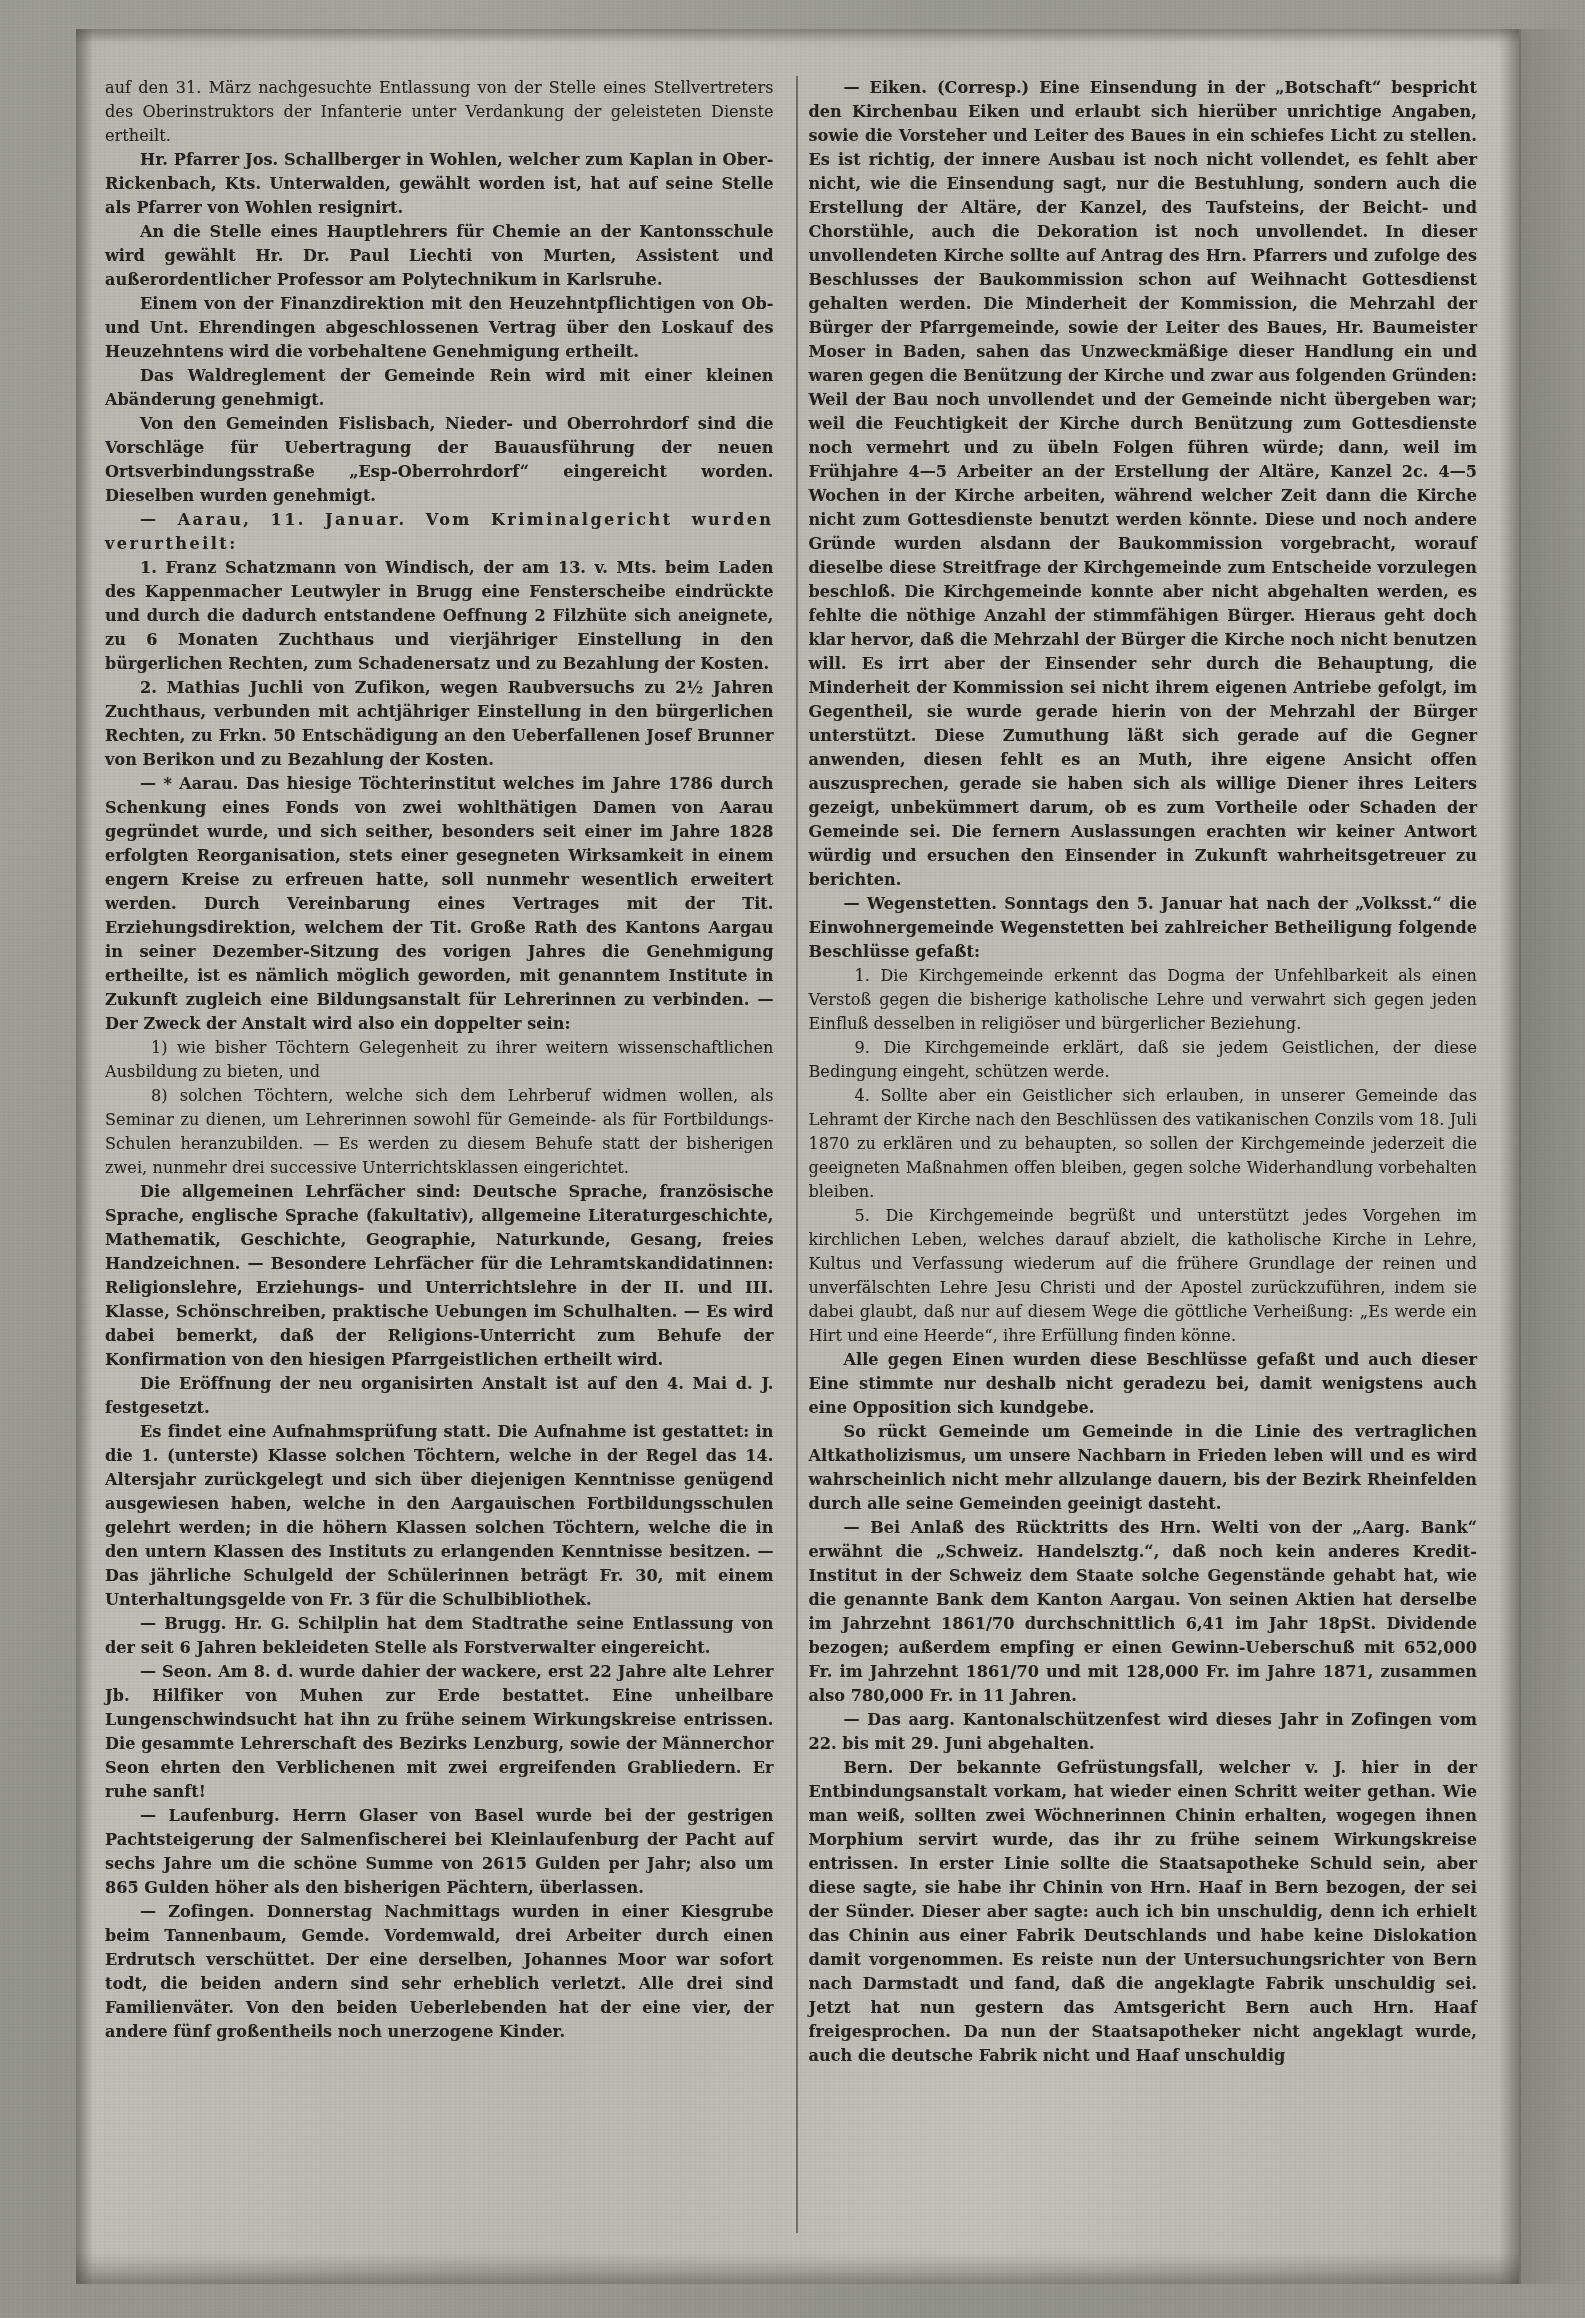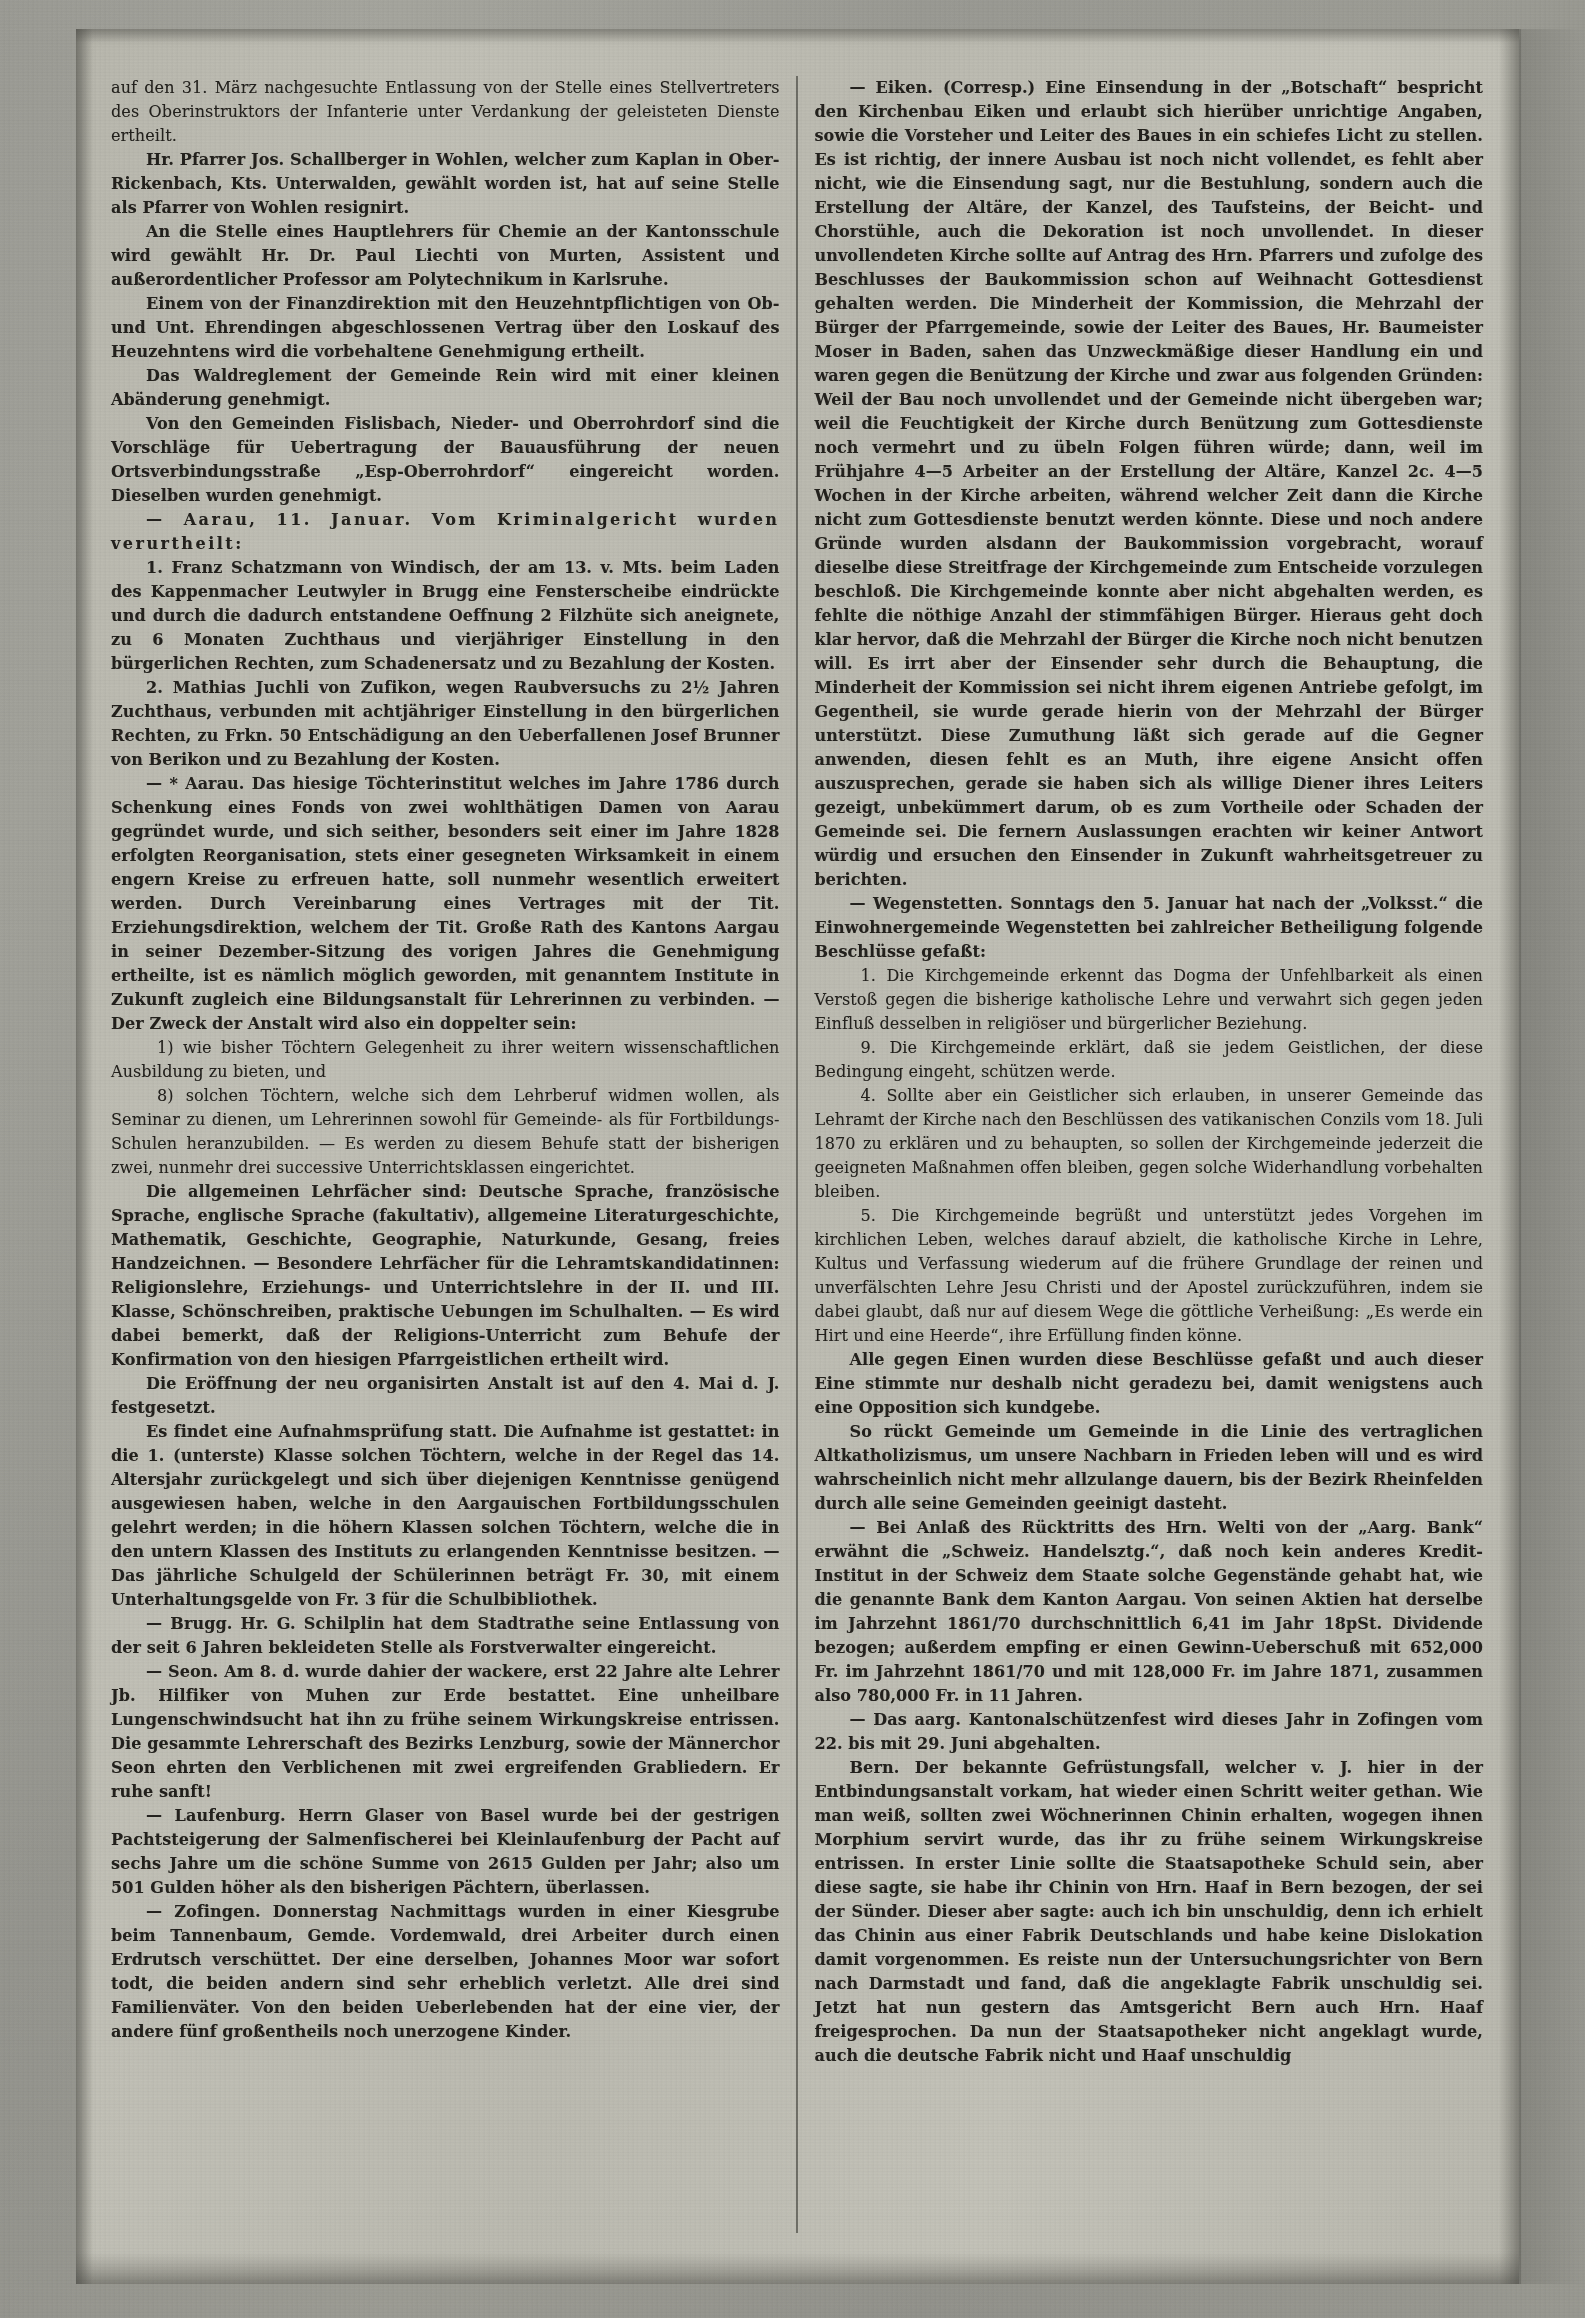--- a/index.html
+++ b/index.html
@@ -67,21 +67,21 @@
   }
   .scan-marks {
     position: absolute;
     left: 1521px; top: 28.5px;
     width: 63px; height: 2255px;
     background: linear-gradient(90deg, rgba(120,120,114,0.5), rgba(150,150,144,0.2));
   }
 
   .columns {
     position: absolute;
-    left: 111px;
+    left: 105px;
     top: 76px;
     width: 1372px;
     height: 2157px;
     display: flex;
     gap: 35px;
     justify-content: flex-end;
   }
   .col {
     width: 672px;
     column-gap: 0;
@@ -143,21 +143,21 @@
       <p class="ind">1. Franz Schatzmann von Windisch, der am 13. v. Mts. beim Laden des Kappenmacher Leutwyler in Brugg eine Fensterscheibe eindrückte und durch die dadurch entstandene Oeffnung 2 Filzhüte sich aneignete, zu 6 Monaten Zuchthaus und vierjähriger Einstellung in den bürgerlichen Rechten, zum Schadenersatz und zu Bezahlung der Kosten.</p>
       <p class="ind">2. Mathias Juchli von Zufikon, wegen Raubversuchs zu 2½ Jahren Zuchthaus, verbunden mit achtjähriger Einstellung in den bürgerlichen Rechten, zu Frkn. 50 Entschädigung an den Ueberfallenen Josef Brunner von Berikon und zu Bezahlung der Kosten.</p>
       <p class="ind">— * Aarau. Das hiesige Töchterinstitut welches im Jahre 1786 durch Schenkung eines Fonds von zwei wohlthätigen Damen von Aarau gegründet wurde, und sich seither, besonders seit einer im Jahre 1828 erfolgten Reorganisation, stets einer gesegneten Wirksamkeit in einem engern Kreise zu erfreuen hatte, soll nunmehr wesentlich erweitert werden. Durch Vereinbarung eines Vertrages mit der Tit. Erziehungsdirektion, welchem der Tit. Große Rath des Kantons Aargau in seiner Dezember-Sitzung des vorigen Jahres die Genehmigung ertheilte, ist es nämlich möglich geworden, mit genanntem Institute in Zukunft zugleich eine Bildungsanstalt für Lehrerinnen zu verbinden. — Der Zweck der Anstalt wird also ein doppelter sein:</p>
       <p class="ind2">1) wie bisher Töchtern Gelegenheit zu ihrer weitern wissenschaftlichen Ausbildung zu bieten, und</p>
       <p class="ind2">8) solchen Töchtern, welche sich dem Lehrberuf widmen wollen, als Seminar zu dienen, um Lehrerinnen sowohl für Gemeinde- als für Fortbildungs-Schulen heranzubilden. — Es werden zu diesem Behufe statt der bisherigen zwei, nunmehr drei successive Unterrichtsklassen eingerichtet.</p>
       <p class="ind">Die allgemeinen Lehrfächer sind: Deutsche Sprache, französische Sprache, englische Sprache (fakultativ), allgemeine Literaturgeschichte, Mathematik, Geschichte, Geographie, Naturkunde, Gesang, freies Handzeichnen. — Besondere Lehrfächer für die Lehramtskandidatinnen: Religionslehre, Erziehungs- und Unterrichtslehre in der II. und III. Klasse, Schönschreiben, praktische Uebungen im Schulhalten. — Es wird dabei bemerkt, daß der Religions-Unterricht zum Behufe der Konfirmation von den hiesigen Pfarrgeistlichen ertheilt wird.</p>
       <p class="ind">Die Eröffnung der neu organisirten Anstalt ist auf den 4. Mai d. J. festgesetzt.</p>
       <p class="ind">Es findet eine Aufnahmsprüfung statt. Die Aufnahme ist gestattet: in die 1. (unterste) Klasse solchen Töchtern, welche in der Regel das 14. Altersjahr zurückgelegt und sich über diejenigen Kenntnisse genügend ausgewiesen haben, welche in den Aargauischen Fortbildungsschulen gelehrt werden; in die höhern Klassen solchen Töchtern, welche die in den untern Klassen des Instituts zu erlangenden Kenntnisse besitzen. — Das jährliche Schulgeld der Schülerinnen beträgt Fr. 30, mit einem Unterhaltungsgelde von Fr. 3 für die Schulbibliothek.</p>
       <p class="ind">— Brugg. Hr. G. Schilplin hat dem Stadtrathe seine Entlassung von der seit 6 Jahren bekleideten Stelle als Forstverwalter eingereicht.</p>
       <p class="ind">— Seon. Am 8. d. wurde dahier der wackere, erst 22 Jahre alte Lehrer Jb. Hilfiker von Muhen zur Erde bestattet. Eine unheilbare Lungenschwindsucht hat ihn zu frühe seinem Wirkungskreise entrissen. Die gesammte Lehrerschaft des Bezirks Lenzburg, sowie der Männerchor Seon ehrten den Verblichenen mit zwei ergreifenden Grabliedern. Er ruhe sanft!</p>
-      <p class="ind">— Laufenburg. Herrn Glaser von Basel wurde bei der gestrigen Pachtsteigerung der Salmenfischerei bei Kleinlaufenburg der Pacht auf sechs Jahre um die schöne Summe von 2615 Gulden per Jahr; also um 501 Gulden höher als den bisherigen Pächtern, überlassen.</p>
+      <p class="ind">— Laufenburg. Herrn Glaser von Basel wurde bei der gestrigen Pachtsteigerung der Salmenfischerei bei Kleinlaufenburg der Pacht auf sechs Jahre um die schöne Summe von 2615 Gulden per Jahr; also um 865 Gulden höher als den bisherigen Pächtern, überlassen.</p>
       <p class="ind">— Zofingen. Donnerstag Nachmittags wurden in einer Kiesgrube beim Tannenbaum, Gemde. Vordemwald, drei Arbeiter durch einen Erdrutsch verschüttet. Der eine derselben, Johannes Moor war sofort todt, die beiden andern sind sehr erheblich verletzt. Alle drei sind Familienväter. Von den beiden Ueberlebenden hat der eine vier, der andere fünf großentheils noch unerzogene Kinder.</p>
     </div>
 
     <div class="col blur">
       <p class="ind">— Eiken. (Corresp.) Eine Einsendung in der „Botschaft“ bespricht den Kirchenbau Eiken und erlaubt sich hierüber unrichtige Angaben, sowie die Vorsteher und Leiter des Baues in ein schiefes Licht zu stellen. Es ist richtig, der innere Ausbau ist noch nicht vollendet, es fehlt aber nicht, wie die Einsendung sagt, nur die Bestuhlung, sondern auch die Erstellung der Altäre, der Kanzel, des Taufsteins, der Beicht- und Chorstühle, auch die Dekoration ist noch unvollendet. In dieser unvollendeten Kirche sollte auf Antrag des Hrn. Pfarrers und zufolge des Beschlusses der Baukommission schon auf Weihnacht Gottesdienst gehalten werden. Die Minderheit der Kommission, die Mehrzahl der Bürger der Pfarrgemeinde, sowie der Leiter des Baues, Hr. Baumeister Moser in Baden, sahen das Unzweckmäßige dieser Handlung ein und waren gegen die Benützung der Kirche und zwar aus folgenden Gründen: Weil der Bau noch unvollendet und der Gemeinde nicht übergeben war; weil die Feuchtigkeit der Kirche durch Benützung zum Gottesdienste noch vermehrt und zu übeln Folgen führen würde; dann, weil im Frühjahre 4—5 Arbeiter an der Erstellung der Altäre, Kanzel 2c. 4—5 Wochen in der Kirche arbeiten, während welcher Zeit dann die Kirche nicht zum Gottesdienste benutzt werden könnte. Diese und noch andere Gründe wurden alsdann der Baukommission vorgebracht, worauf dieselbe diese Streitfrage der Kirchgemeinde zum Entscheide vorzulegen beschloß. Die Kirchgemeinde konnte aber nicht abgehalten werden, es fehlte die nöthige Anzahl der stimmfähigen Bürger. Hieraus geht doch klar hervor, daß die Mehrzahl der Bürger die Kirche noch nicht benutzen will. Es irrt aber der Einsender sehr durch die Behauptung, die Minderheit der Kommission sei nicht ihrem eigenen Antriebe gefolgt, im Gegentheil, sie wurde gerade hierin von der Mehrzahl der Bürger unterstützt. Diese Zumuthung läßt sich gerade auf die Gegner anwenden, diesen fehlt es an Muth, ihre eigene Ansicht offen auszusprechen, gerade sie haben sich als willige Diener ihres Leiters gezeigt, unbekümmert darum, ob es zum Vortheile oder Schaden der Gemeinde sei. Die fernern Auslassungen erachten wir keiner Antwort würdig und ersuchen den Einsender in Zukunft wahrheitsgetreuer zu berichten.</p>
       <p class="ind">— Wegenstetten. Sonntags den 5. Januar hat nach der „Volksst.“ die Einwohnergemeinde Wegenstetten bei zahlreicher Betheiligung folgende Beschlüsse gefaßt:</p>
       <p class="ind2">1. Die Kirchgemeinde erkennt das Dogma der Unfehlbarkeit als einen Verstoß gegen die bisherige katholische Lehre und verwahrt sich gegen jeden Einfluß desselben in religiöser und bürgerlicher Beziehung.</p>
       <p class="ind2">9. Die Kirchgemeinde erklärt, daß sie jedem Geistlichen, der diese Bedingung eingeht, schützen werde.</p>
       <p class="ind2">4. Sollte aber ein Geistlicher sich erlauben, in unserer Gemeinde das Lehramt der Kirche nach den Beschlüssen des vatikanischen Conzils vom 18. Juli 1870 zu erklären und zu behaupten, so sollen der Kirchgemeinde jederzeit die geeigneten Maßnahmen offen bleiben, gegen solche Widerhandlung vorbehalten bleiben.</p>
       <p class="ind2">5. Die Kirchgemeinde begrüßt und unterstützt jedes Vorgehen im kirchlichen Leben, welches darauf abzielt, die katholische Kirche in Lehre, Kultus und Verfassung wiederum auf die frühere Grundlage der reinen und unverfälschten Lehre Jesu Christi und der Apostel zurückzuführen, indem sie dabei glaubt, daß nur auf diesem Wege die göttliche Verheißung: „Es werde ein Hirt und eine Heerde“, ihre Erfüllung finden könne.</p>

